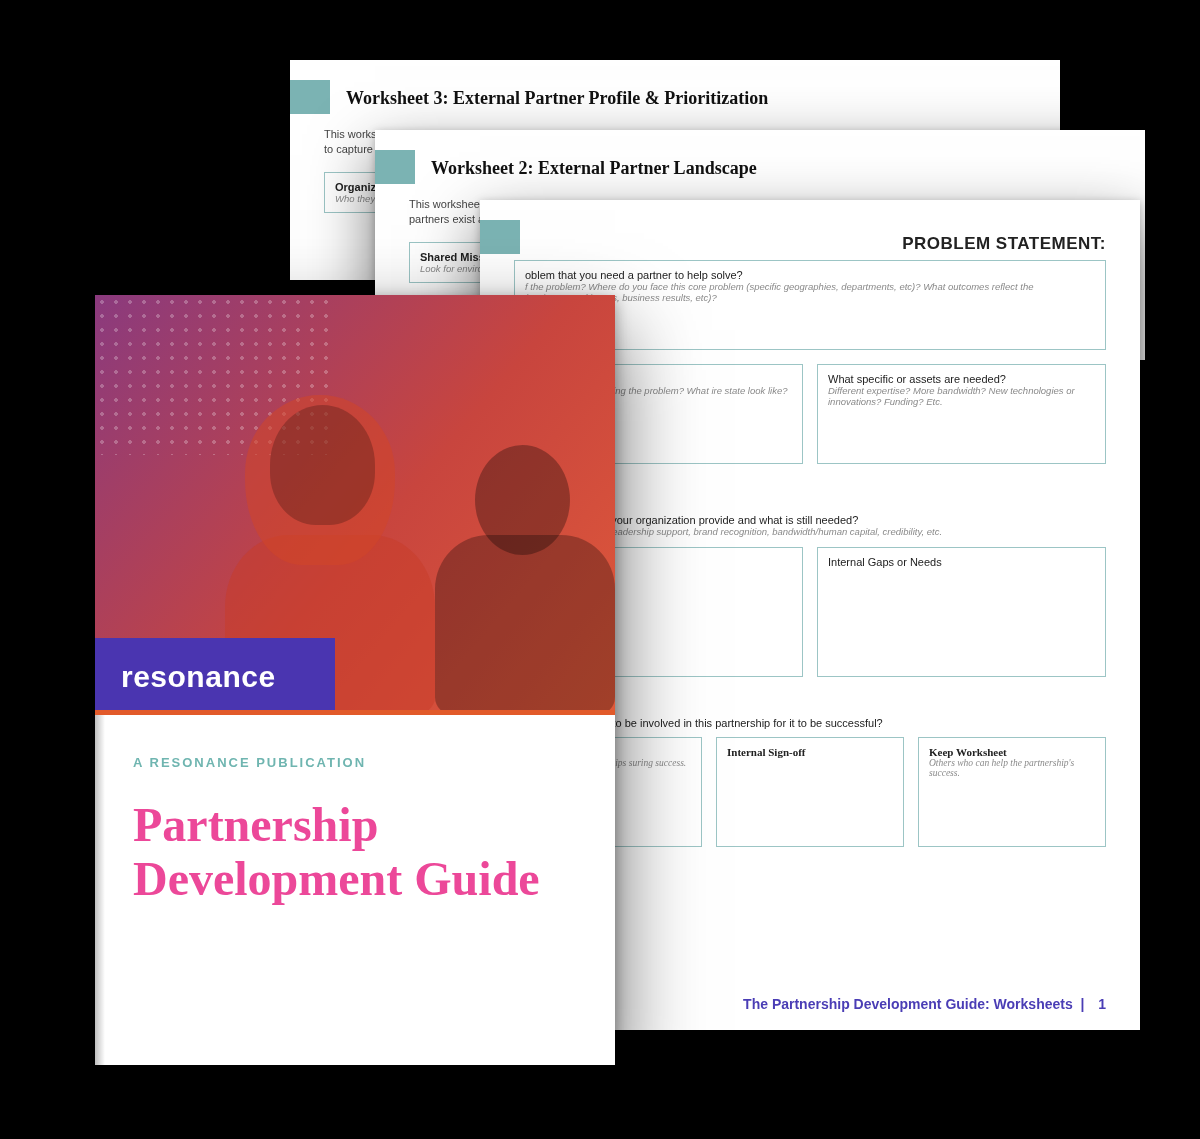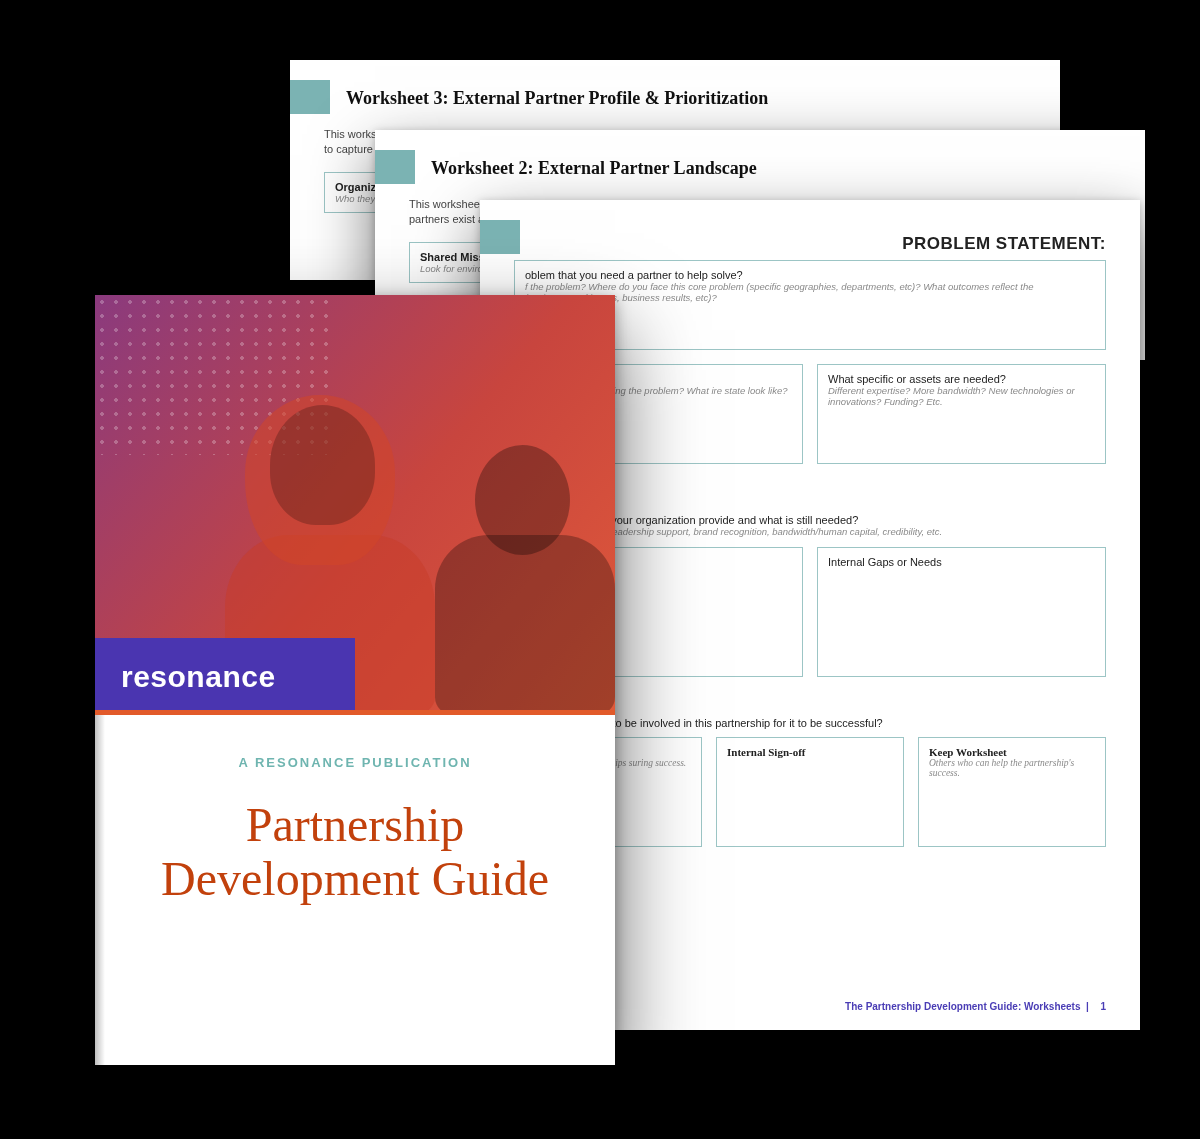--- a/index.html
+++ b/index.html
@@ -61,21 +61,21 @@
   .sheet1 .section-title {
     font-size: 17px; font-weight: 700; letter-spacing: .5px; color: #222;
     margin: 6px 0 6px 0;
     text-align: right;
   }
   .sheet1 .row2 { display: flex; gap: 14px; }
   .sheet1 .row2 > .box { flex: 1; min-height: 100px; }
   .sheet1 .big { min-height: 90px; margin-bottom: 14px; }
   .sheet1 .footer {
     position: absolute; right: 34px; bottom: 18px;
-    font-size: 10px; color: #4a3db5; font-weight: 600;
+    font-size: 14px; color: #4a3db5; font-weight: 600;
   }
   .sheet1 .footer .pg { margin-left: 6px; }
 
   .stake-row { display: flex; gap: 14px; }
   .stake-row .box { flex:1; min-height: 110px; font-family: Liberation Serif, serif; }
 
   
   .cover {
     position: absolute;
     left: 95px; top: 295px;
@@ -126,40 +126,40 @@
     position:absolute; left:40px; top:0; width:95px; height:110px;
     background: rgba(0,0,0,0.3); border-radius:50%;
   }
   .cover .person2 .body{
     position:absolute; left:0; top:90px; width:180px; height:180px;
     background: rgba(0,0,0,0.28);
     border-radius: 30% 30% 10% 10%;
   }
   .cover .logo-plate{
     position:absolute; left:0; bottom:-1px;
-    width: 260px; height: 78px;
+    width: 240px; height: 78px;
     background:#4a35b0;
     display:flex; align-items:center;
     padding-left: 26px;
   }
   .cover .logo-plate span{
     font-family: Arial, Helvetica, sans-serif;
     font-weight: 700;
     font-size: 30px;
     letter-spacing: 0.5px;
     color: #fff;
   }
-  .cover .below { padding: 40px 38px 0 38px; text-align: center; }
+  .cover .below { padding: 40px 38px 0 38px; }
   .cover .eyebrow{
     font-size: 13px; letter-spacing: 2px; font-weight:600;
     color:#6fb5b0; margin-bottom: 28px;
   }
   .cover h1{
     font-family: Georgia, "Times New Roman", serif;
-    font-size: 48px; line-height: 1.12; font-weight: 400; color:#c2410c;
+    font-size: 48px; line-height: 1.12; font-weight: 700; color:#ec4899;
   }
   
   .cover::before{
     content:""; position:absolute; left:0; top:0; bottom:0; width:10px;
     background: linear-gradient(90deg, rgba(0,0,0,0.25), rgba(0,0,0,0));
   }
 
   .sec-block{ margin-bottom: 16px; }
 </style>
 </head>

